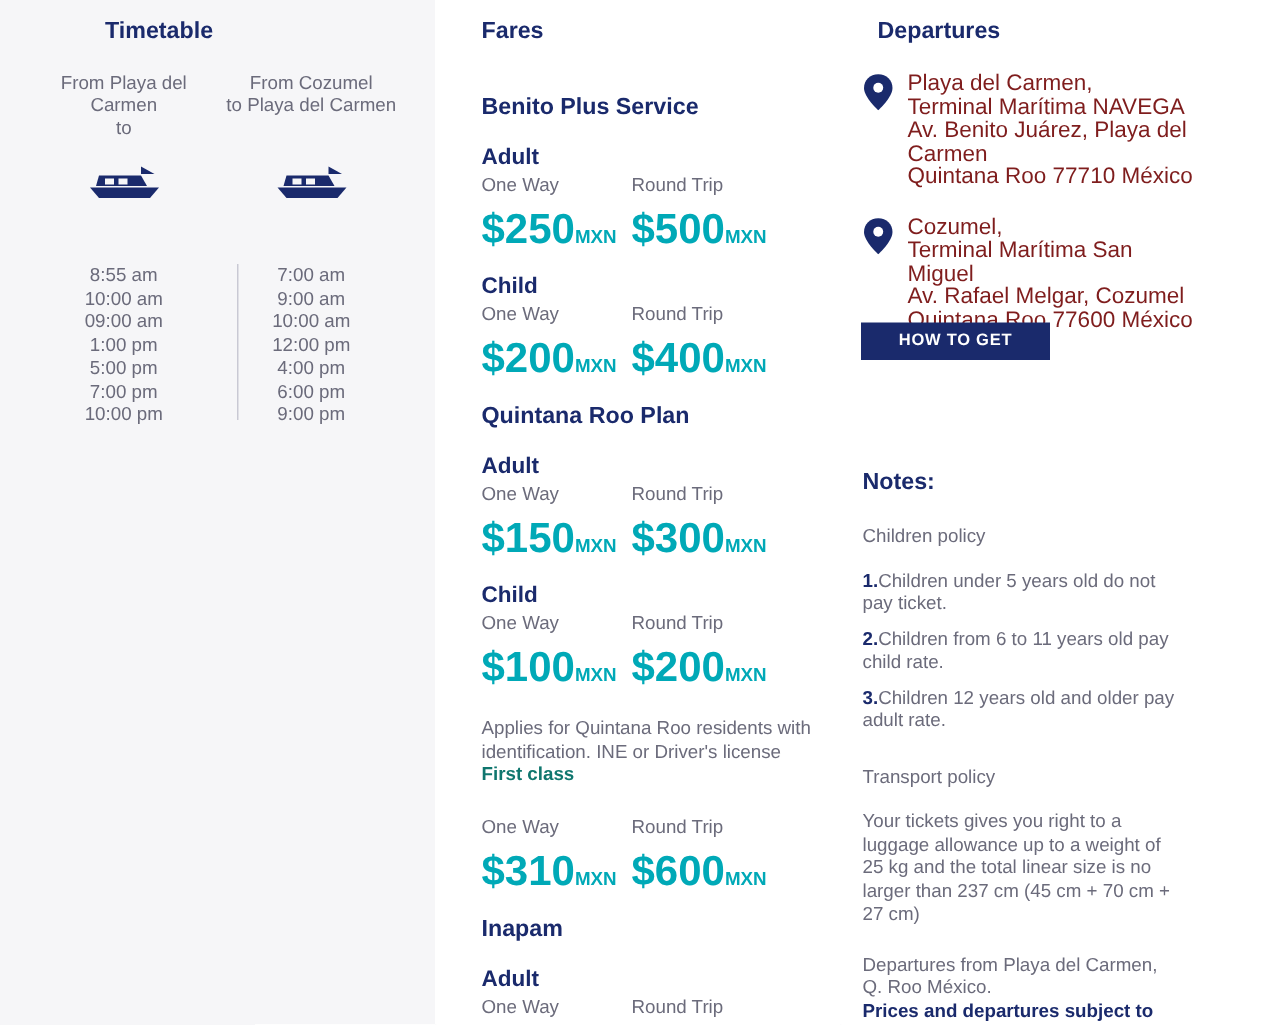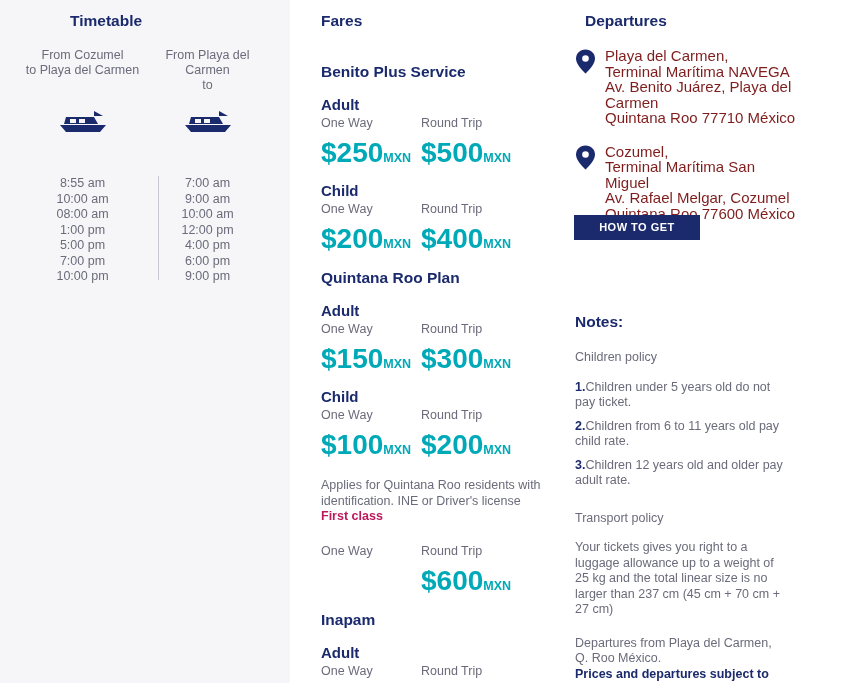--- a/index.html
+++ b/index.html
@@ -152,21 +152,21 @@
     font-weight: bold;
     vertical-align: baseline;
   }
   .note-small {
     font-size: 12.5px;
     line-height: 15.5px;
     color: #6b6b7b;
     margin: 6px 0 0 0;
   }
   .note-small b.inline-title {
-    color: #be185d;
+    color: #0f766e;
     font-weight: bold;
   }
   .gap-m { height: 18px; }
 
   
   .dep-title { position: absolute; left: 25px; top: 12px; }
   .dep-list {
     position: absolute;
     left: 15px;
     top: 48px;
@@ -230,24 +230,24 @@
 </style>
 </head>
 <body>
 
 <div class="page">
 
   <div class="col-timetable">
     <h2 class="section-title tt-title">Timetable</h2>
 
     <div class="tt-heads">
+      <div class="tt-head" style="white-space:pre-line;">From Playa del Carmen
+to</div>
       <div class="tt-head" style="white-space:pre-line;">From Cozumel
 to Playa del Carmen</div>
-      <div class="tt-head" style="white-space:pre-line;">From Playa del Carmen
-to</div>
     </div>
 
     <div class="tt-boats">
       <div class="tt-boat">
         <svg width="58" height="30" viewBox="0 0 58 30">
           <path d="M6 20 L52 20 L46 27 L12 27 Z" fill="#1a2a6c"></path>
           <path d="M12 12 L40 12 L44 19 L10 19 Z" fill="#1a2a6c"></path>
           <rect x="16" y="14" width="6" height="4" fill="#f6f6f8"></rect>
           <rect x="25" y="14" width="6" height="4" fill="#f6f6f8"></rect>
           <path d="M40 6 L49 11 L40 11 Z" fill="#1a2a6c"></path>
@@ -261,21 +261,21 @@
           <rect x="25" y="14" width="6" height="4" fill="#f6f6f8"></rect>
           <path d="M40 6 L49 11 L40 11 Z" fill="#1a2a6c"></path>
         </svg>
       </div>
     </div>
 
     <div class="tt-times">
       <div class="tt-col">
         <div>8:55 am</div>
         <div>10:00 am</div>
-        <div>08:00 am</div>
+        <div>09:00 am</div>
         <div>1:00 pm</div>
         <div>5:00 pm</div>
         <div>7:00 pm</div>
         <div>10:00 pm</div>
       </div>
       <div class="tt-col">
         <div>7:00 am</div>
         <div>9:00 am</div>
         <div>10:00 am</div>
         <div>12:00 pm</div>
@@ -347,20 +347,21 @@
         </div>
       </div>
 
       <p class="note-small"><span>Applies for Quintana Roo residents with identification. INE or Driver's license </span><b class="inline-title">First class</b></p>
 
       <div class="gap-m"></div>
 
       <div class="price-row">
         <div class="price-cell">
           <div class="trip-label">One Way</div>
+          <div class="amount"><span>$310</span><span class="cur">MXN</span></div>
         </div>
         <div class="price-cell">
           <div class="trip-label">Round Trip</div>
           <div class="amount"><span>$600</span><span class="cur">MXN</span></div>
         </div>
       </div>
 
       <div class="plan-name" style="margin-top:2px;">Inapam</div>
 
       <div class="pax">Adult</div>

